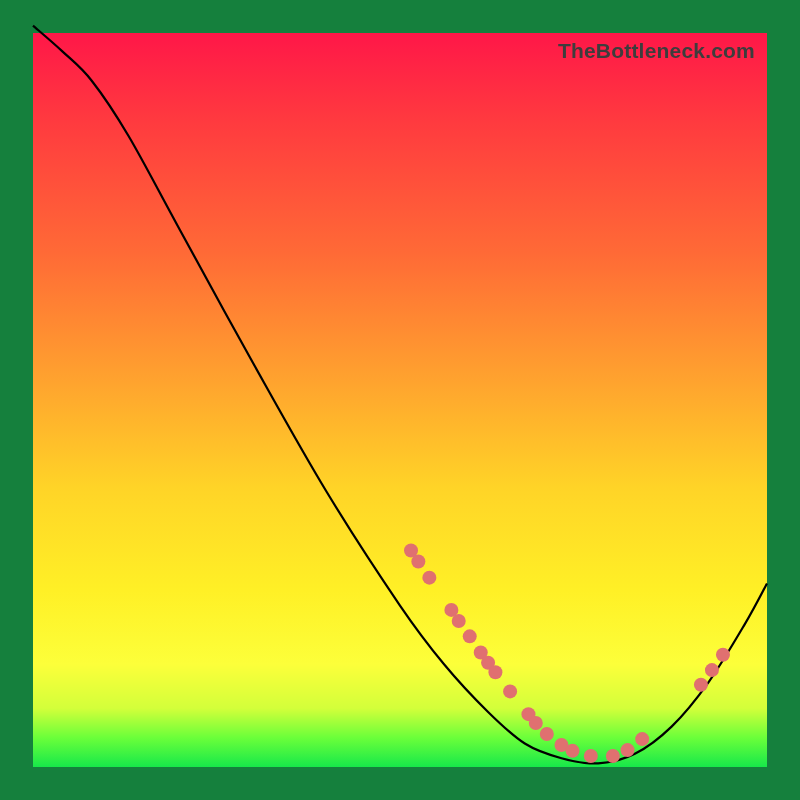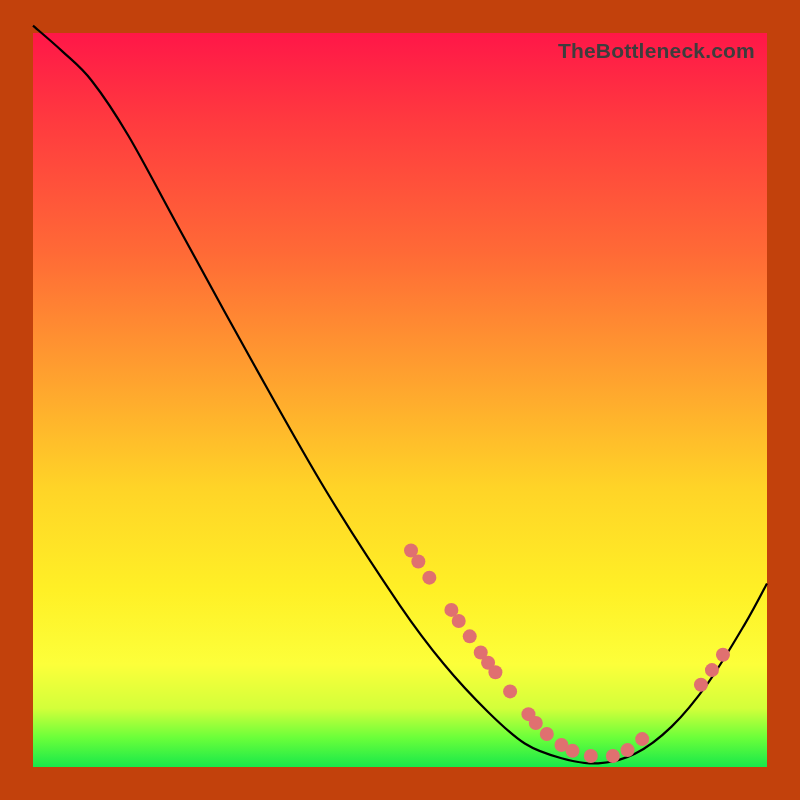--- a/index.html
+++ b/index.html
@@ -8,21 +8,21 @@
     width: 800px;
     height: 800px;
     background: #000;
     overflow: hidden;
     font-family: Arial, Helvetica, sans-serif;
   }
   .stage {
     position: relative;
     width: 800px;
     height: 800px;
-    background: #c2410c;
+    background: #15803d;
   }
   .plot-area {
     position: absolute;
     left: 33px;
     top: 33px;
     width: 734px;
     height: 734px;
     
     background: linear-gradient(
       to bottom,

